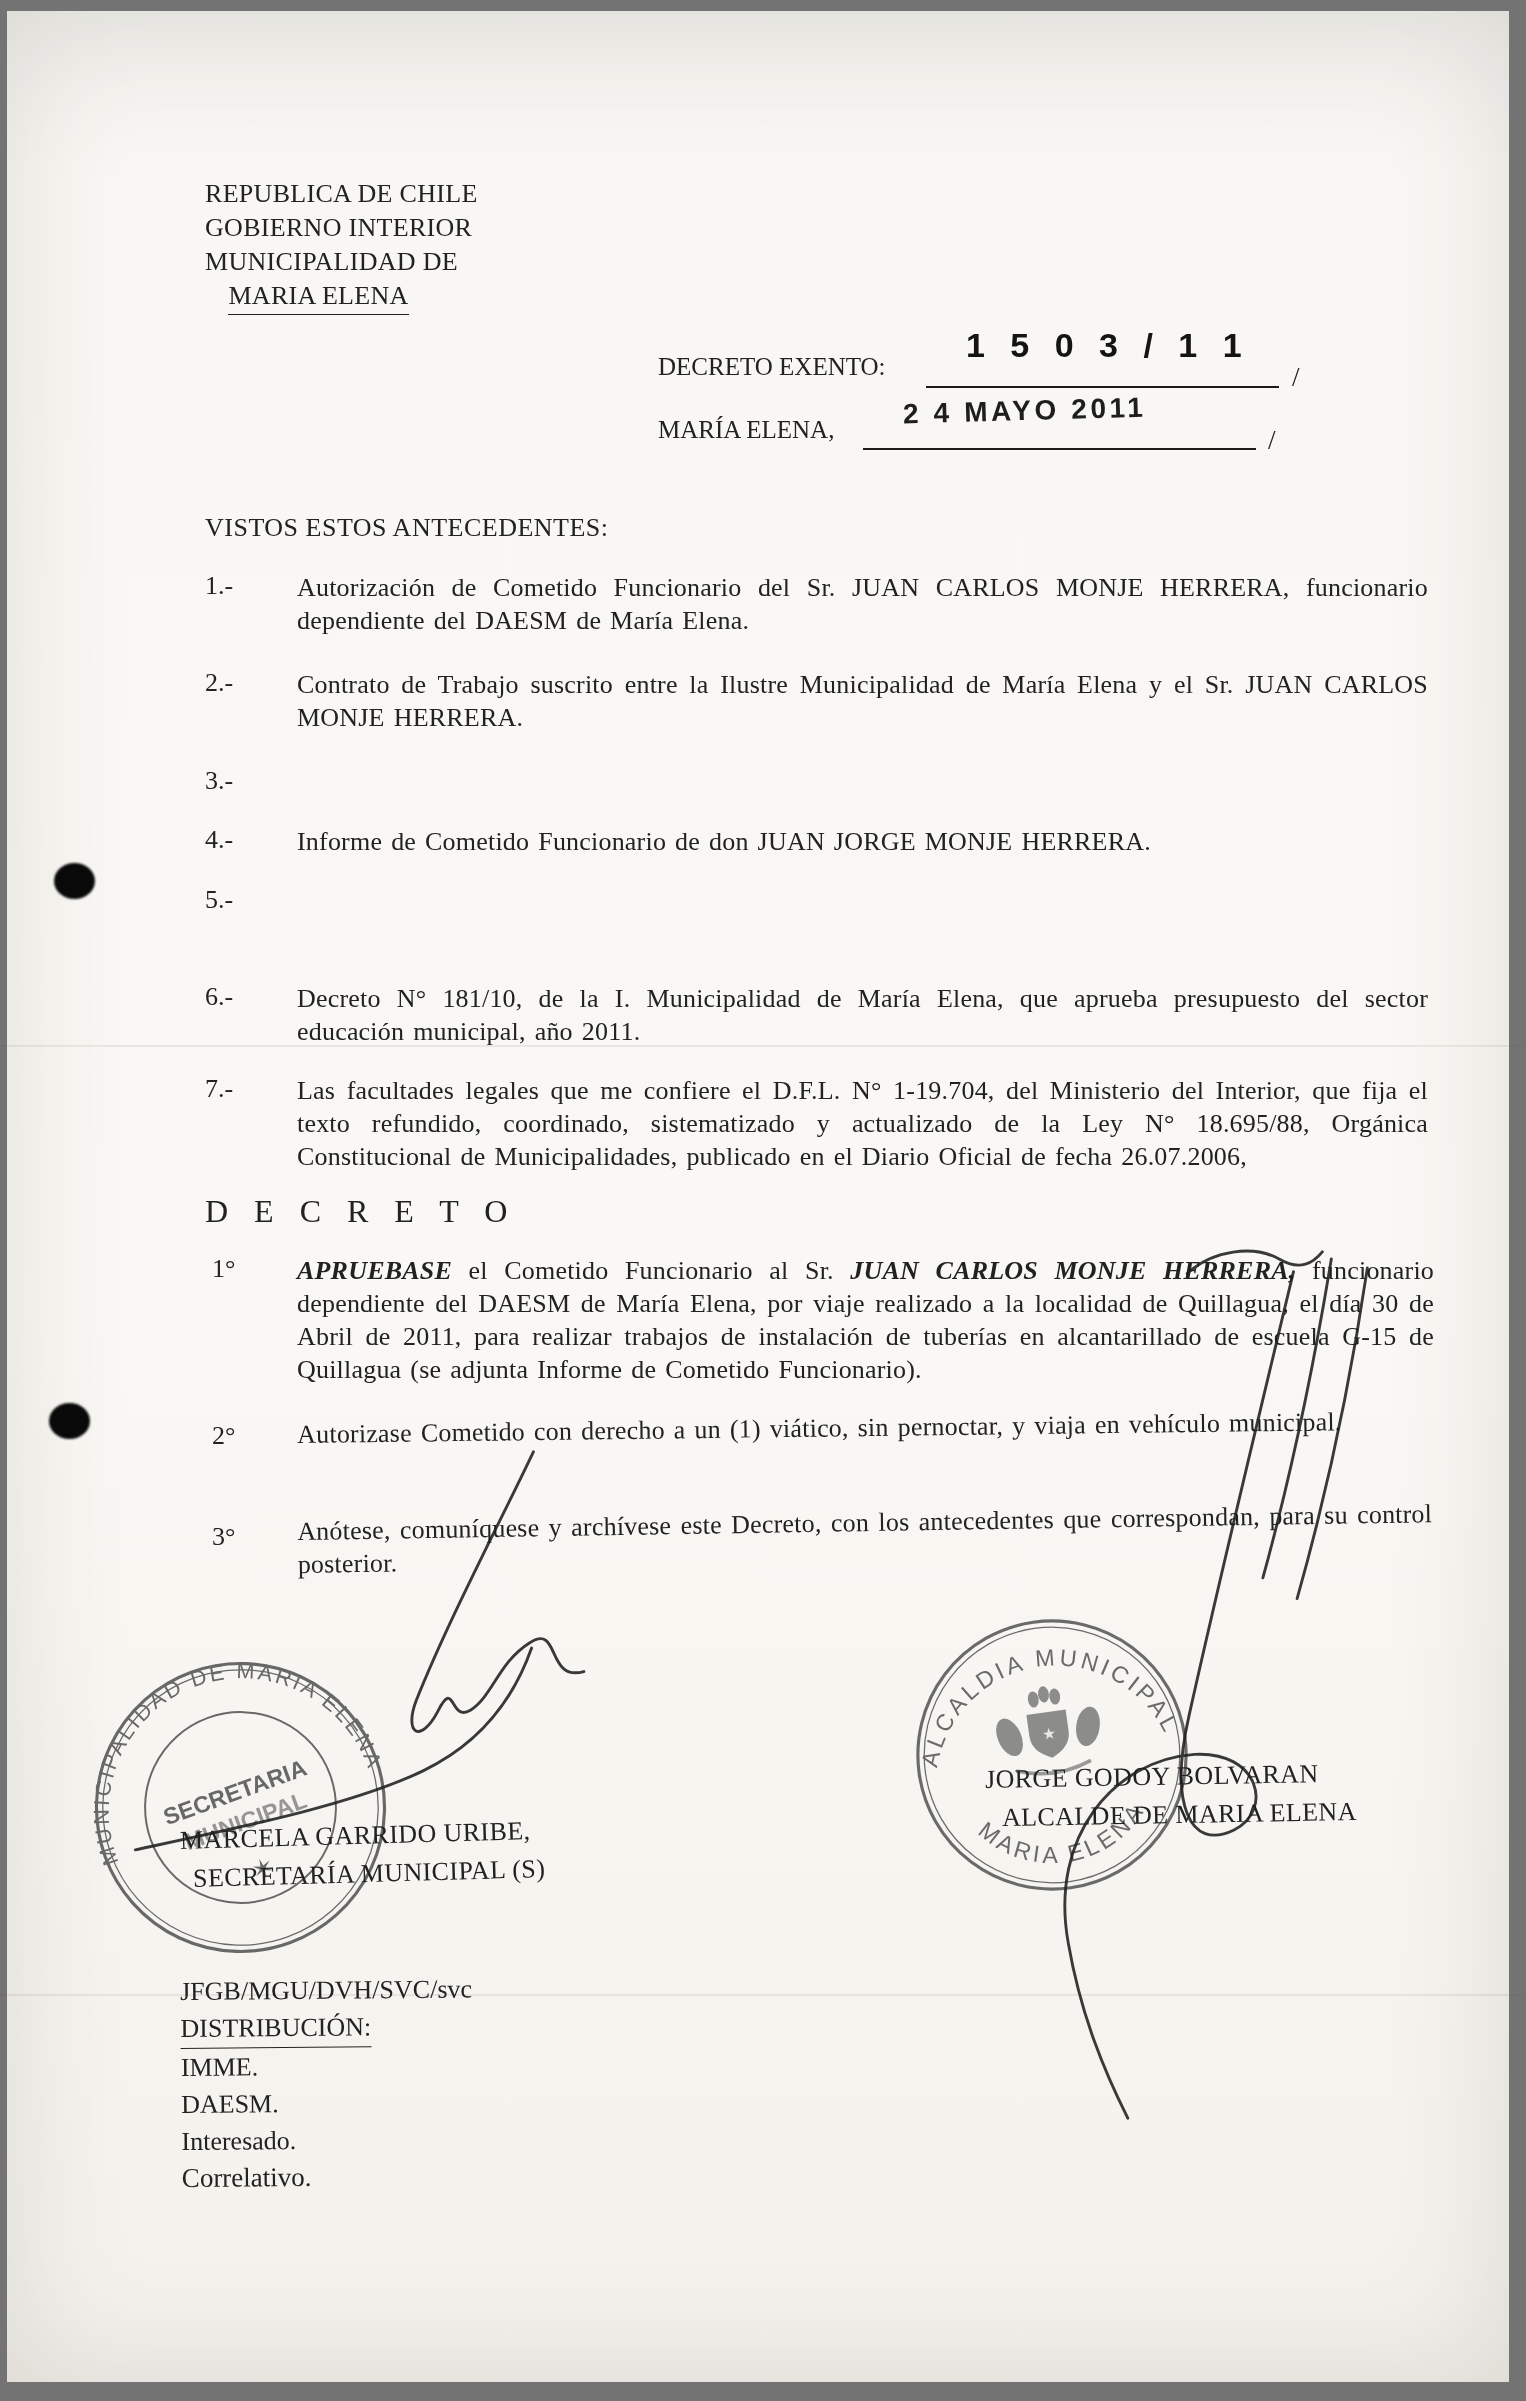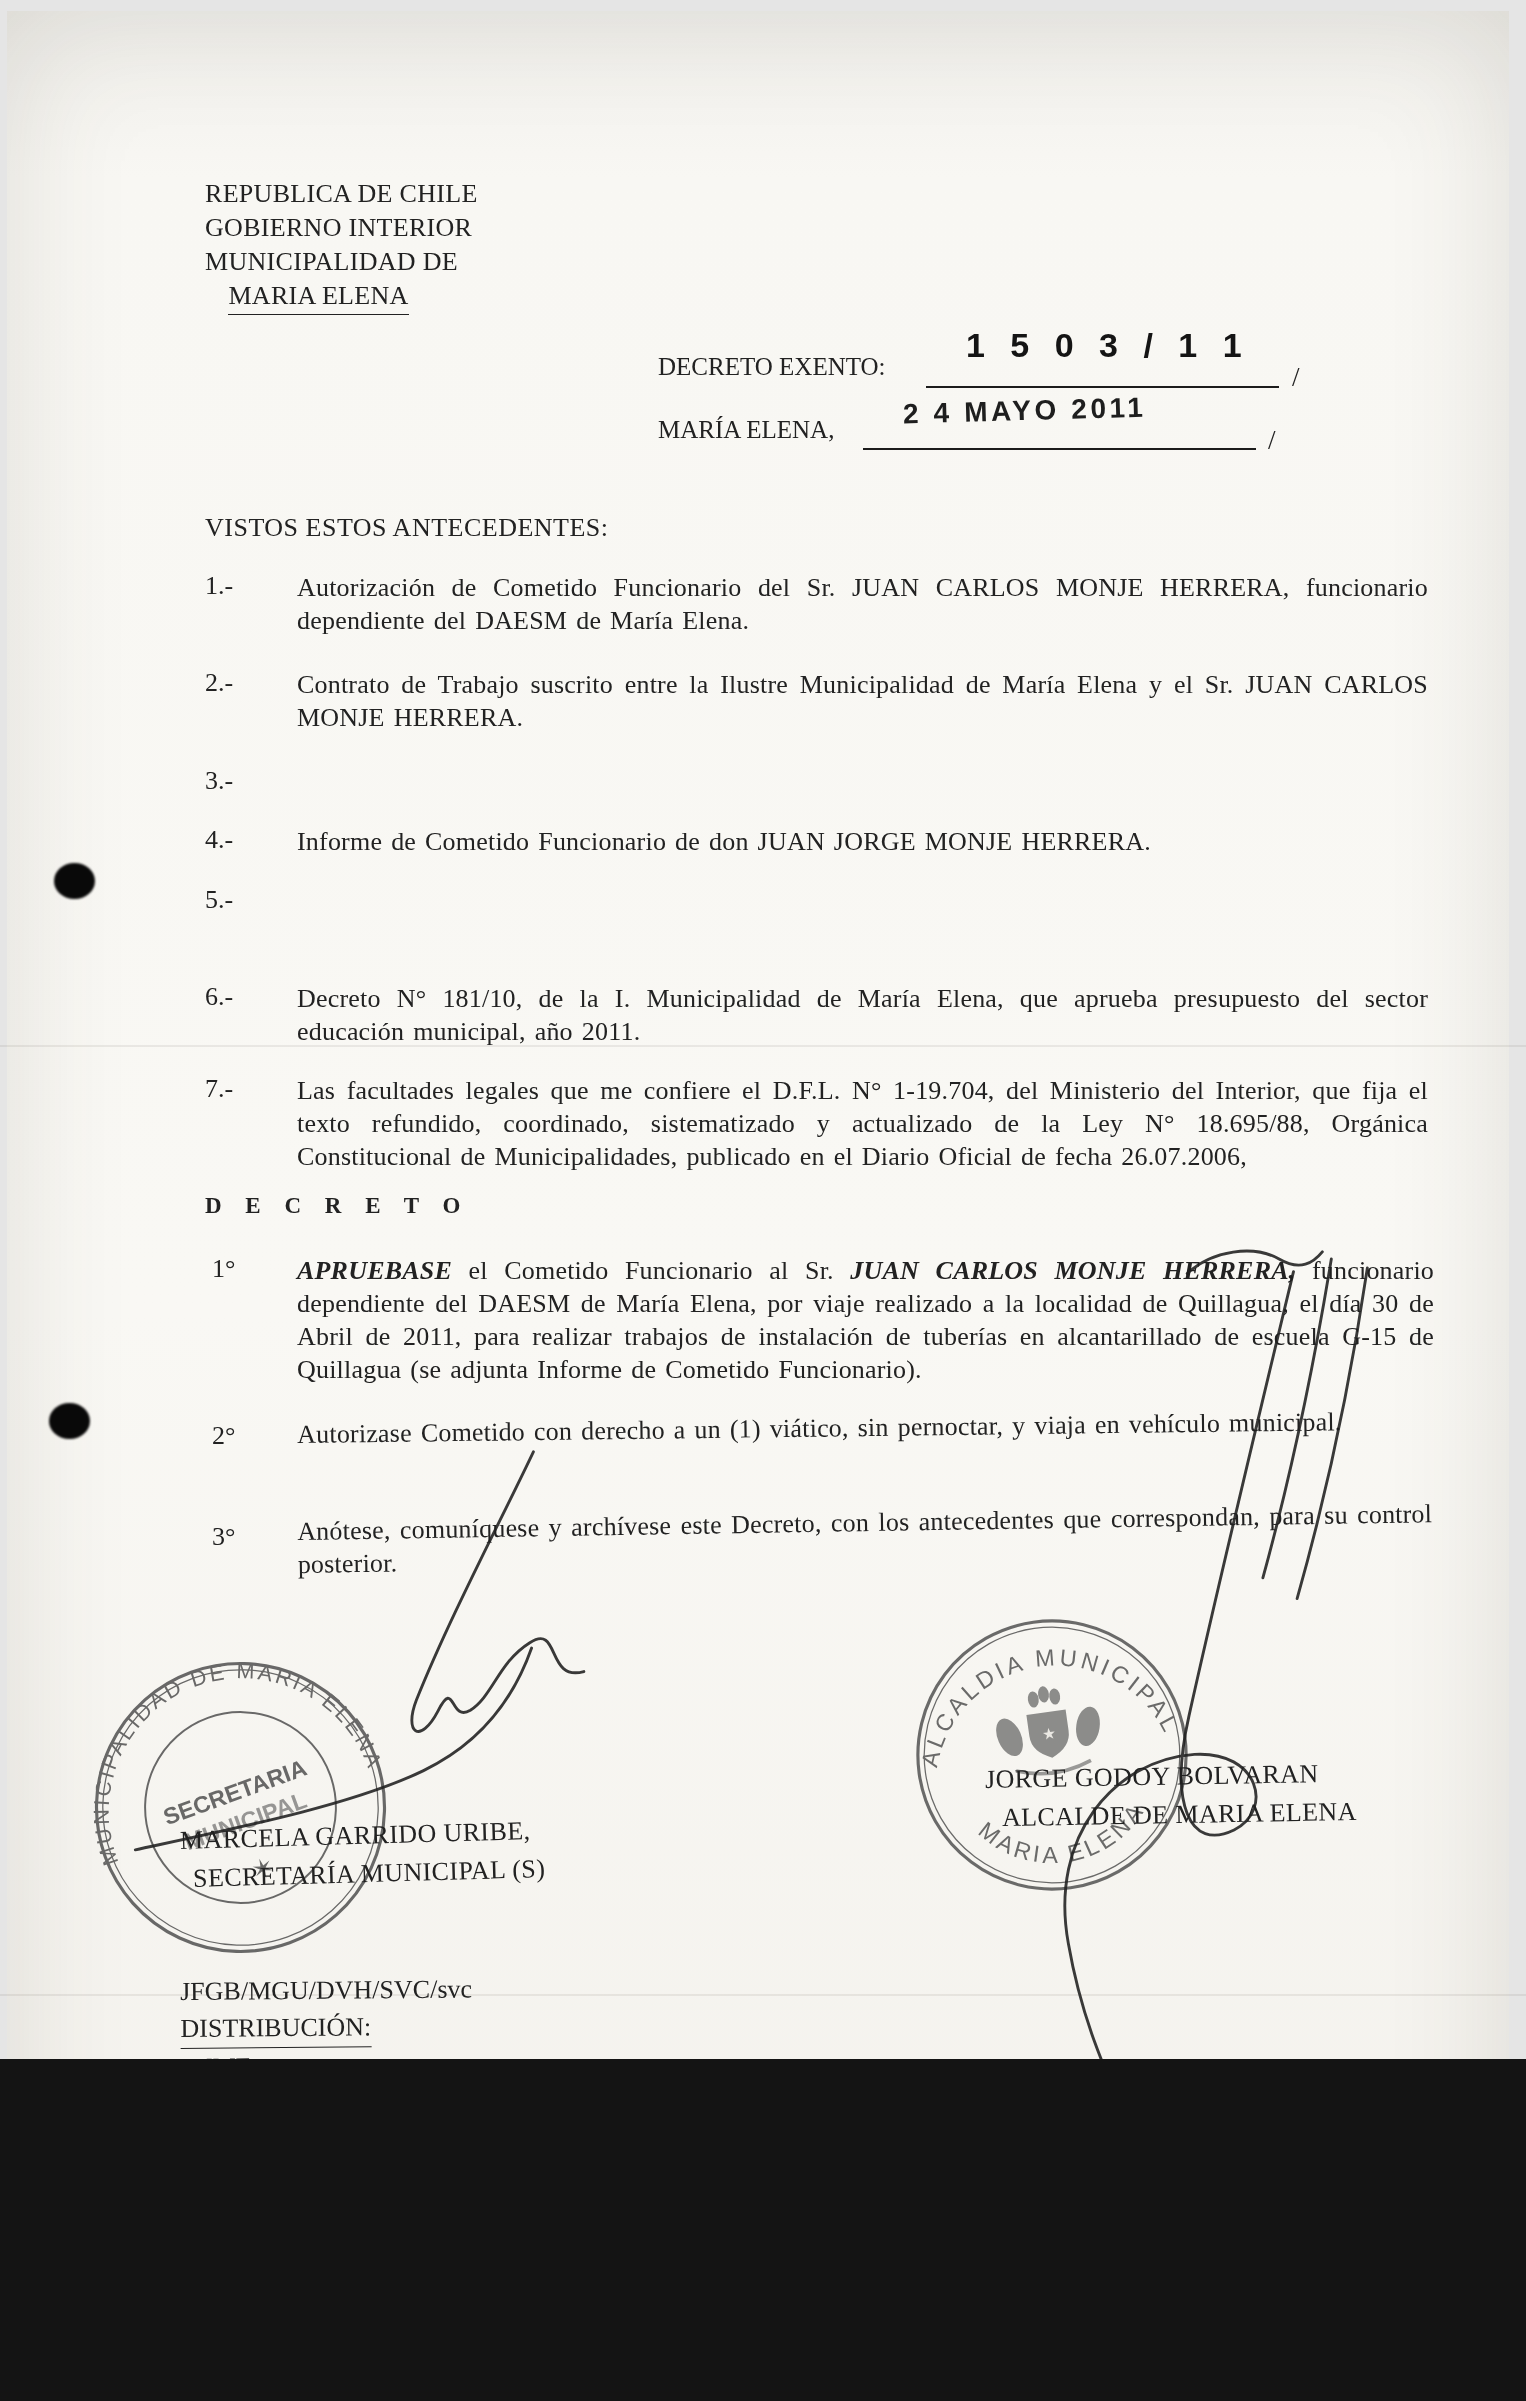--- a/index.html
+++ b/index.html
@@ -1,31 +1,31 @@
 <!DOCTYPE html>
 <html style="font-size:14.4px"><head>
 <meta charset="utf-8">
 <style>
   html,body{margin:0;padding:0;background:#141414;}
-  .page{position:relative;width:1527px;height:2059px;background:#e5e5e5;overflow:hidden;
+  .page{position:relative;width:1527px;height:2401px;background:#737373;overflow:hidden;
         font-family:"Liberation Serif", serif;color:#222;}
   .paper{position:absolute;left:7.2px;top:10.8px;width:1502px;height:2371px;
          background:linear-gradient(180deg,#f1f0ec 0%,#f8f7f3 7%,#f9f8f4 55%,#f3f1ec 100%);
          box-shadow:inset 0 0 126px rgba(70,62,50,.14);}
   .t{position:absolute;}
   .lh{font-size:26px;line-height:34px;letter-spacing:0.3px;}
   .lh .city{display:inline-block;margin-left:23.4px;border-bottom:1.8px solid #222;padding-bottom:0.9px;}
   .label{font-size:25px;}
   .decno{font-size:34px;font-weight:bold;font-family:Liberation Sans, sans-serif;letter-spacing:8px;color:#141414;}
   .datestamp{font-size:28px;font-weight:bold;font-family:"Liberation Sans",sans-serif;letter-spacing:3.6px;
              color:#1e1e1e;transform:rotate(-1.6deg);}
   .rule{height:1.8px;background:#1c1c1c;}
   .slash{font-size:27px;}
   .heading{font-size:26px;letter-spacing:0.5px;}
-  .dheading{font-size:23px;font-weight:bold;letter-spacing:9px;}
+  .dheading{font-size:32px;font-weight:normal;letter-spacing:9px;}
   .num{font-size:26px;}
   .txt{font-size:26px;line-height:33px;text-align:justify;text-justify:inter-word;word-spacing:2.3px;letter-spacing:0.2px;}
   .b{font-weight:bold;font-style:italic;}
   .signame{font-size:26px;letter-spacing:0.4px;}
   .footer-line{font-size:26px;line-height:37px;}
   .u{display:inline-block;border-bottom:1.8px solid #222;padding-bottom:0.9px;}
   .punch{position:absolute;background:#090909;border-radius:50%;filter:blur(1.1px);}
   .crease{position:absolute;left:0;width:100%;height:1.8px;background:rgba(95,88,74,.10);}
   svg{position:absolute;overflow:visible;}
   .stamp-ink{opacity:.82;}

